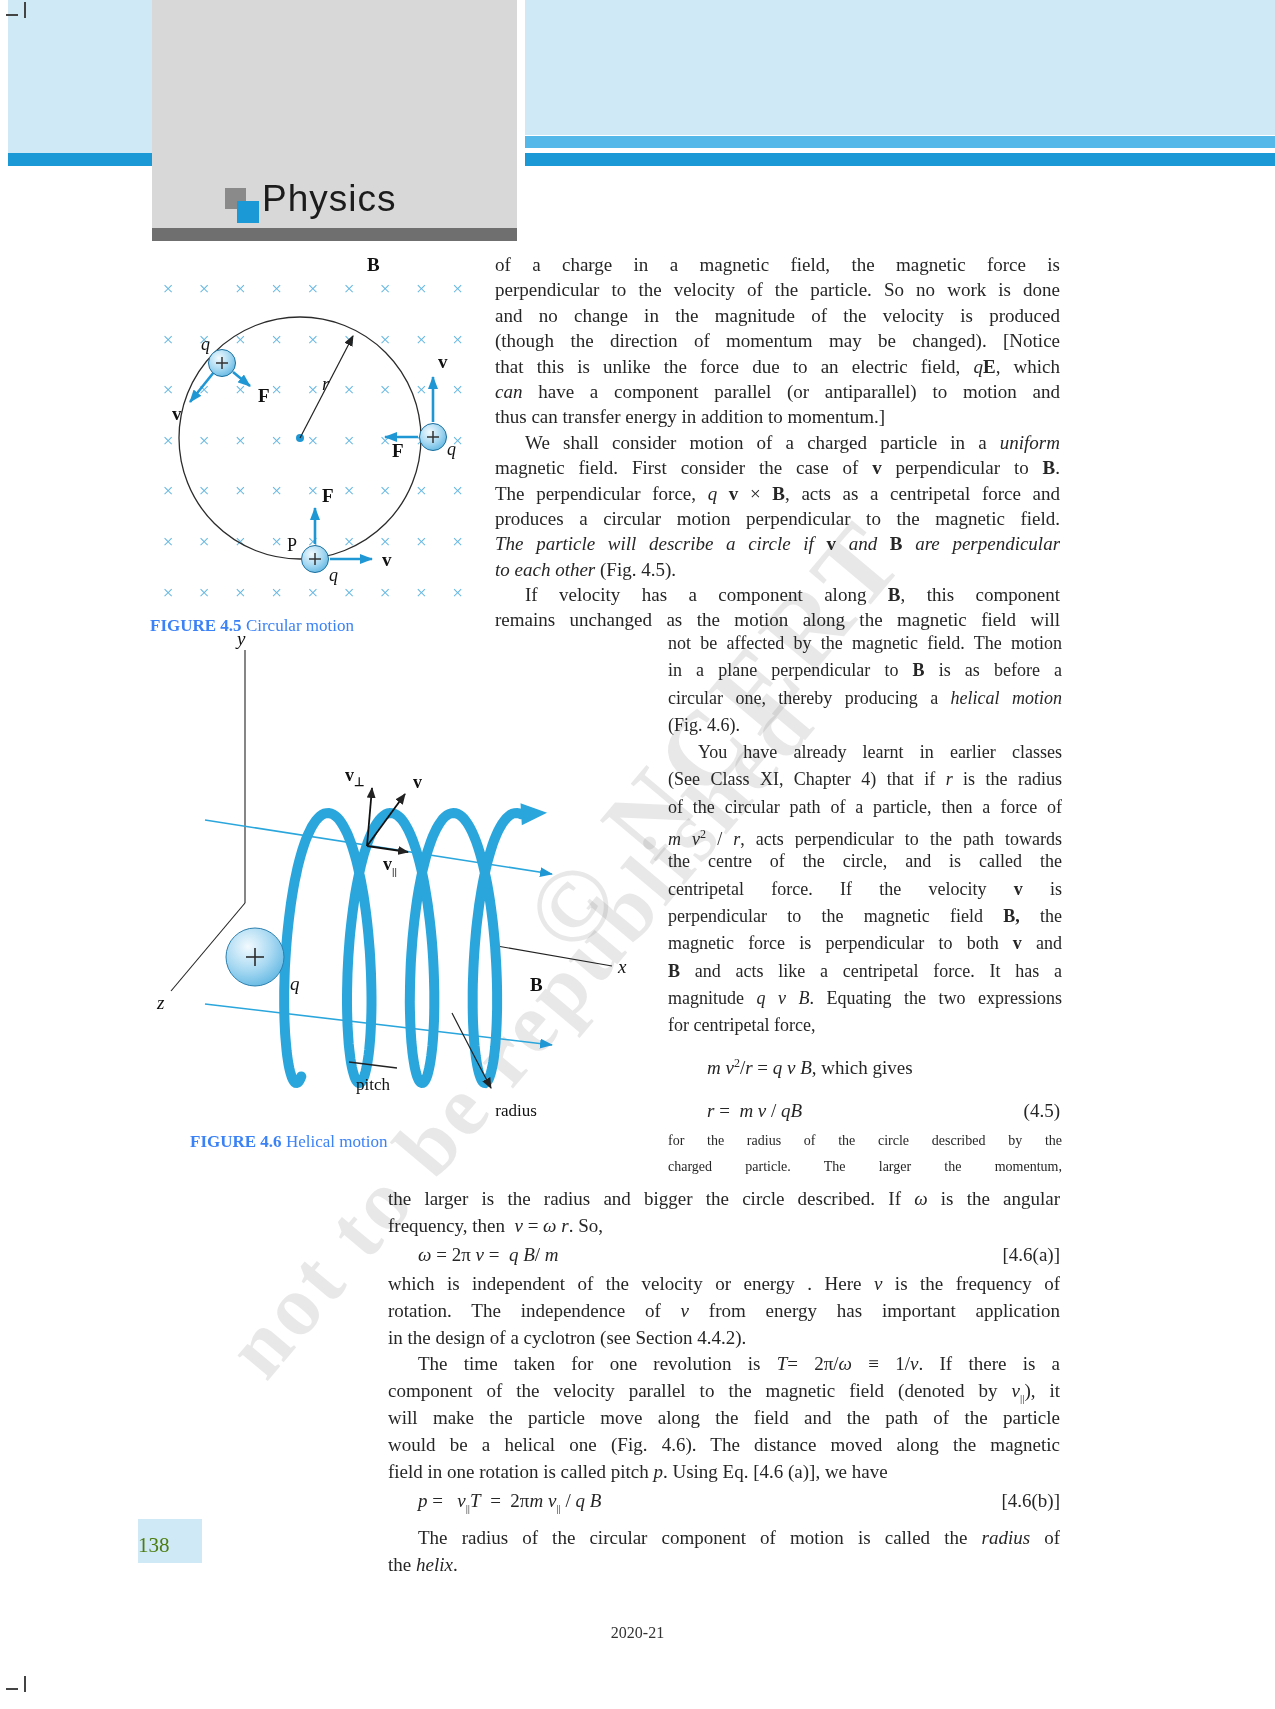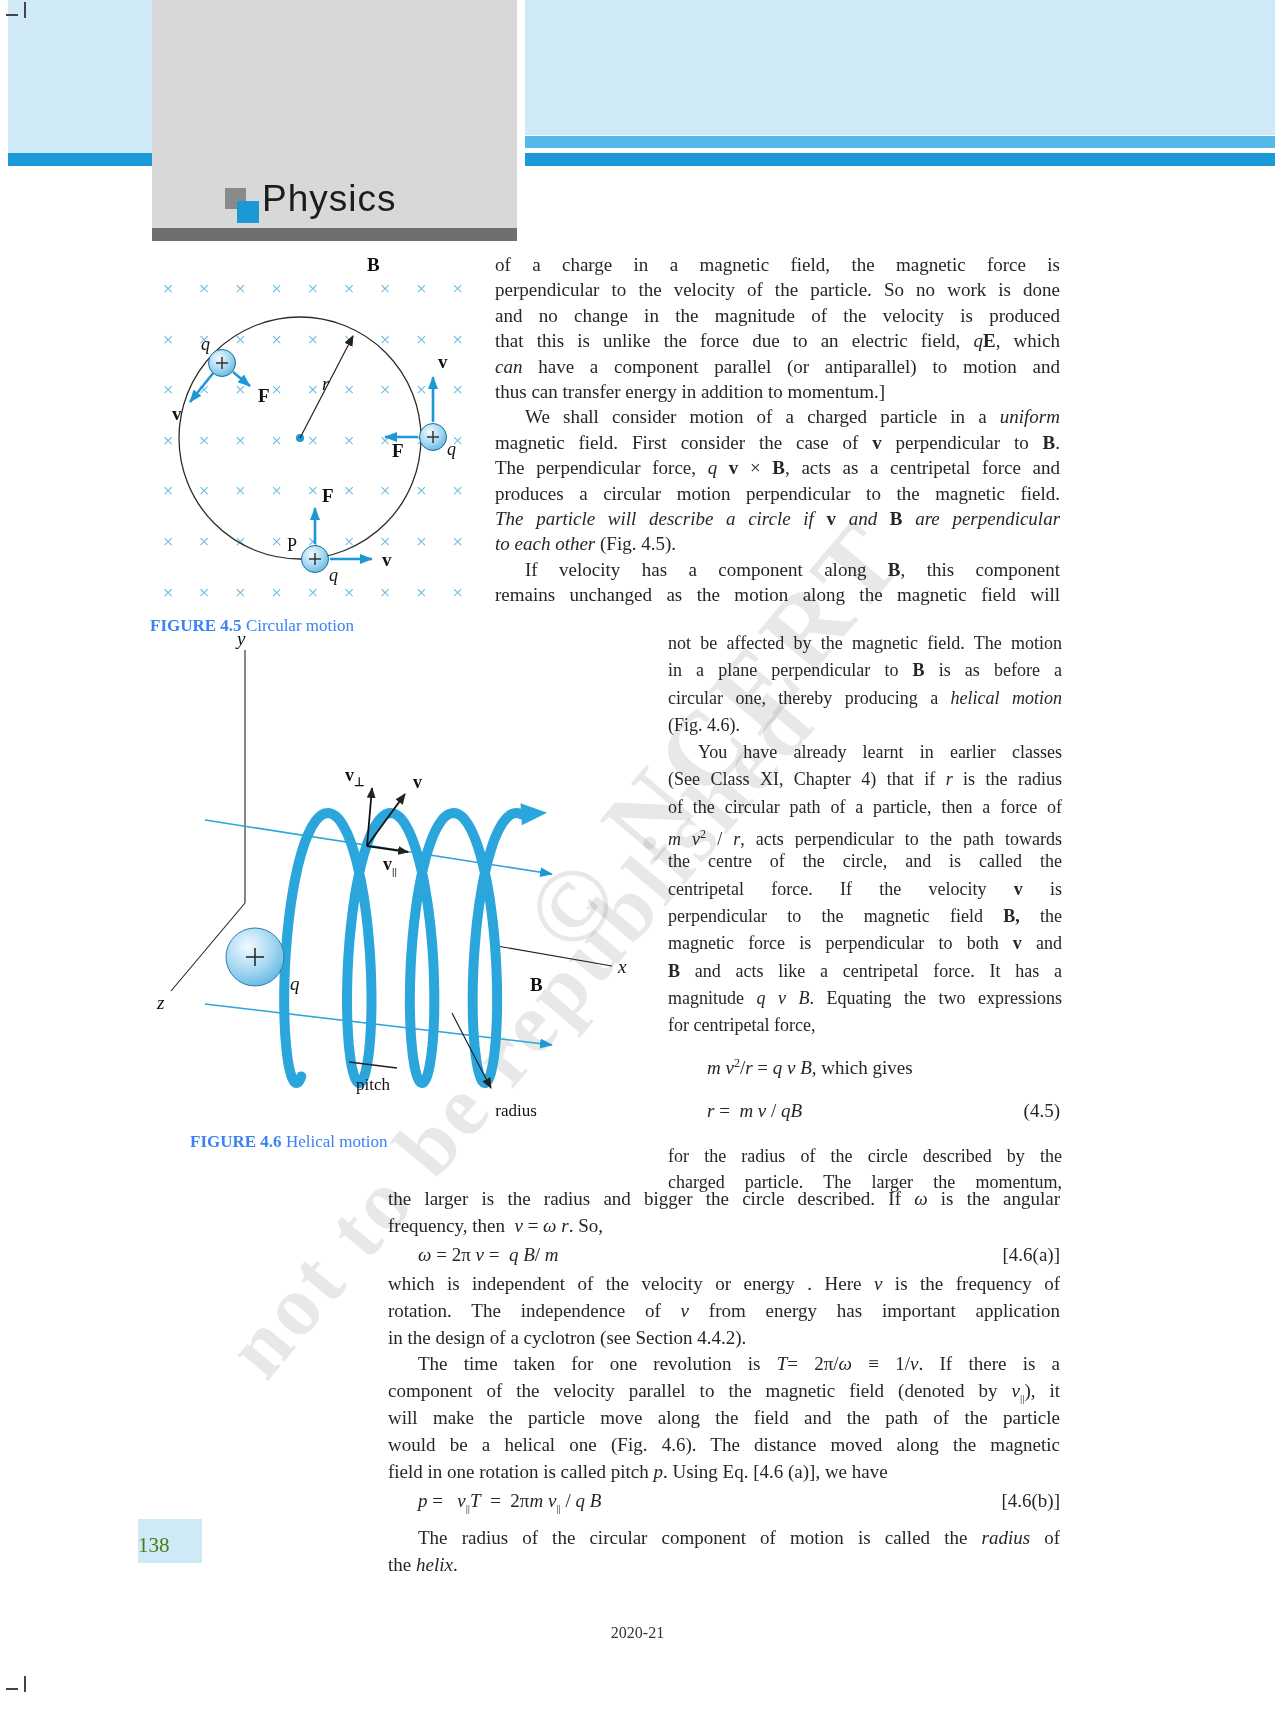--- a/index.html
+++ b/index.html
@@ -221,20 +221,21 @@
     <text x="516" y="1116" font-size="17" fill="#111" text-anchor="middle">radius</text>
   </svg>
   <div class="figcap" style="left:190px;top:1132px;width:366px;">
     <b>FIGURE 4.6</b><span> Helical motion</span>
   </div>
 
   <div class="tcol" style="left:495px;top:252px;width:565px;font-size:19px;--lh:25.4px;">
       <div class="line">of a charge in a magnetic field, the magnetic force is</div>
       <div class="line">perpendicular to the velocity of the particle. So no work is done</div>
       <div class="line">and no change in the magnitude of the velocity is produced</div>
+      <div class="line">(though the direction of momentum may be changed). [Notice</div>
       <div class="line">that this is unlike the force due to an electric field, <i>q</i><b>E</b>, which</div>
       <div class="line"><i>can</i> have a component parallel (or antiparallel) to motion and</div>
       <div class="line nj">thus can transfer energy in addition to momentum.]</div>
       <div class="line ind">We shall consider motion of a charged particle in a <i>uniform</i></div>
       <div class="line">magnetic field. First consider the case of <b>v</b> perpendicular to <b>B</b>.</div>
       <div class="line">The perpendicular force, <i>q</i> <b>v</b> × <b>B</b>, acts as a centripetal force and</div>
       <div class="line">produces a circular motion perpendicular to the magnetic field.</div>
       <div class="line"><i>The particle will describe a circle if</i> <b>v</b> <i>and</i> <b>B</b> <i>are perpendicular</i></div>
       <div class="line nj"><i>to each other</i> (Fig. 4.5).</div>
       <div class="line ind">If velocity has a component along <b>B</b>, this component</div>
@@ -255,21 +256,21 @@
       <div class="line">magnetic force is perpendicular to both <b>v</b> and</div>
       <div class="line"><b>B</b> and acts like a centripetal force. It has a</div>
       <div class="line">magnitude <i>q v B</i>. Equating the two expressions</div>
       <div class="line nj">for centripetal force,</div>
     </div>
   <div class="eq1" style="left:707px;top:1056px;"><i>m v</i><sup>2</sup>/<i>r</i> = <i>q v B</i>, which gives</div>
   <div class="eqrow" style="left:668px;top:1100px;width:392px;">
     <span style="margin-left:39px;"><i>r</i> =&nbsp; <i>m v</i> / <i>qB</i></span>
     <span>(4.5)</span>
   </div>
-  <div class="tcol" style="left:668px;top:1128px;width:394px;font-size:18px;margin-top:15px;--lh:26px;">
+  <div class="tcol" style="left:668px;top:1128px;width:394px;font-size:14px;--lh:26px;">
       <div class="line">for the radius of the circle described by the</div>
       <div class="line">charged particle. The larger the momentum,</div>
     </div>
   <div class="tcol" style="left:388px;top:1186px;width:672px;font-size:19px;--lh:26.5px;">
       <div class="line">the larger is the radius and bigger the circle described. If <i>ω</i> is the angular</div>
       <div class="line nj">frequency, then &nbsp;<i>v</i> = <i>ω</i> <i>r</i>. So,</div>
     </div>
   <div class="eqrow" style="left:388px;top:1244px;width:672px;">
     <span style="margin-left:30px;"><i>ω</i> = 2π <i>ν</i> =&nbsp; <i>q B</i>/ <i>m</i></span>
     <span>[4.6(a)]</span>

